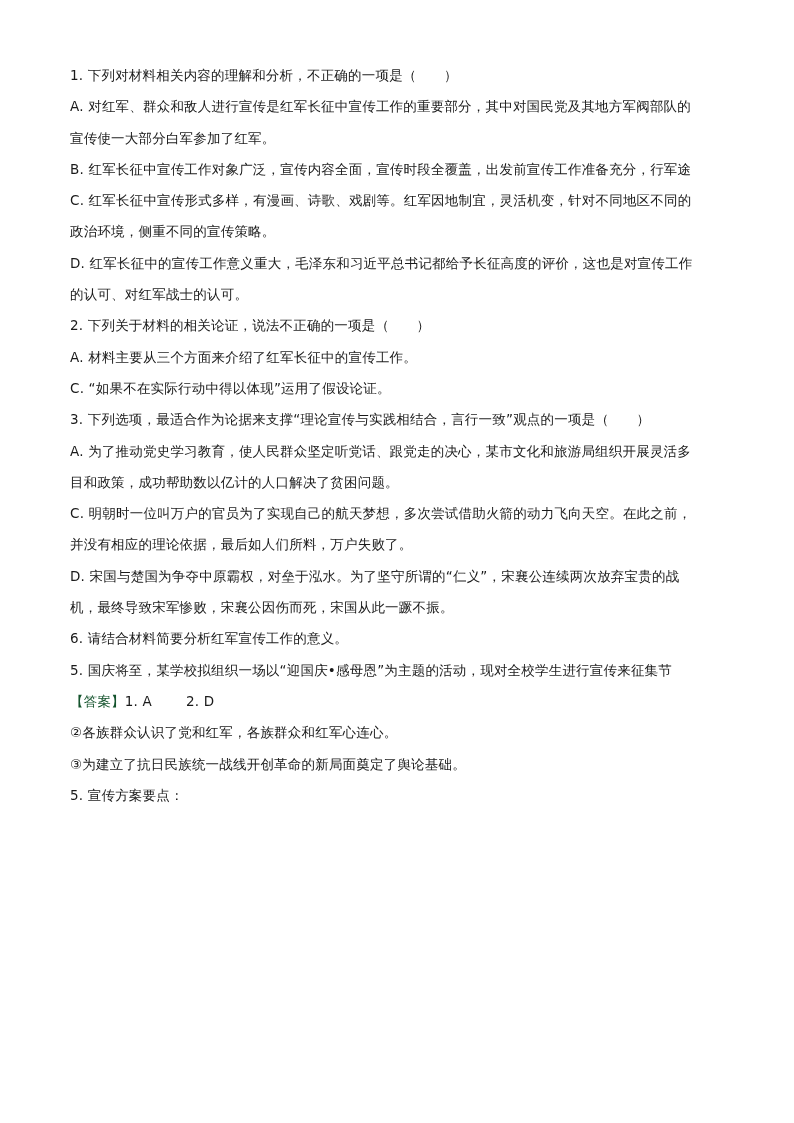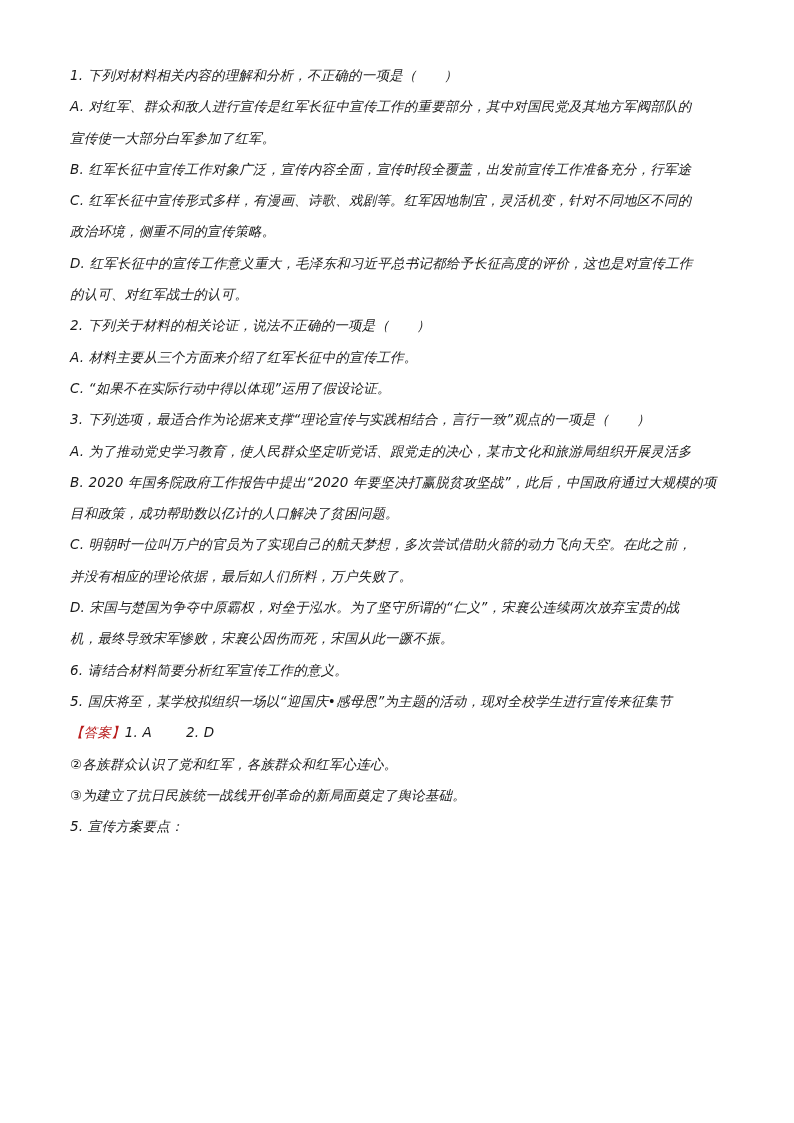--- a/index.html
+++ b/index.html
@@ -1,20 +1,20 @@
 <!DOCTYPE html>
 <html><head>
   <meta charset="utf-8">
   <style>
     html, body { margin: 0; padding: 0; background: #ffffff; }
     body { width: 794px; height: 1123px; position: relative; overflow: hidden;
       font-family: "DejaVu Sans", "Liberation Sans", sans-serif; color: #1a1a1a; }
-    .page { position: absolute; left: 70px; top: 64px; width: 660px; font-style: italic; }
+    .page { position: absolute; left: 70px; top: 64px; width: 660px; }
     .line { height: 31.3px; line-height: 22px; font-size: 13.5px; white-space: nowrap; letter-spacing: 0.2px; }
-    .ans-tag { color: #b91c1c; margin-top: 36px; }
+    .ans-tag { color: #14532d; margin-top: 36px; }
     .gap { display: inline-block; width: 34px; }
   </style>
 </head>
 <body>
 
 <div class="page">
   <div class="line">1. 下列对材料相关内容的理解和分析，不正确的一项是（　　）</div>
   <div class="line">A. 对红军、群众和敌人进行宣传是红军长征中宣传工作的重要部分，其中对国民党及其地方军阀部队的</div>
   <div class="line">宣传使一大部分白军参加了红军。</div>
   <div class="line">B. 红军长征中宣传工作对象广泛，宣传内容全面，宣传时段全覆盖，出发前宣传工作准备充分，行军途</div>
@@ -22,21 +22,20 @@
   <div class="line">政治环境，侧重不同的宣传策略。</div>
   <div class="line">D. 红军长征中的宣传工作意义重大，毛泽东和习近平总书记都给予长征高度的评价，这也是对宣传工作</div>
   <div class="line">的认可、对红军战士的认可。</div>
 
   <div class="line">2. 下列关于材料的相关论证，说法不正确的一项是（　　）</div>
   <div class="line">A. 材料主要从三个方面来介绍了红军长征中的宣传工作。</div>
   <div class="line">C. “如果不在实际行动中得以体现”运用了假设论证。</div>
 
   <div class="line">3. 下列选项，最适合作为论据来支撑“理论宣传与实践相结合，言行一致”观点的一项是（　　）</div>
   <div class="line">A. 为了推动党史学习教育，使人民群众坚定听党话、跟党走的决心，某市文化和旅游局组织开展灵活多</div>
-  <div class="line">B. 2020 年国务院政府工作报告中提出“2020 年要坚决打赢脱贫攻坚战”，此后，中国政府通过大规模的项</div>
   <div class="line">目和政策，成功帮助数以亿计的人口解决了贫困问题。</div>
   <div class="line">C. 明朝时一位叫万户的官员为了实现自己的航天梦想，多次尝试借助火箭的动力飞向天空。在此之前，</div>
   <div class="line">并没有相应的理论依据，最后如人们所料，万户失败了。</div>
   <div class="line">D. 宋国与楚国为争夺中原霸权，对垒于泓水。为了坚守所谓的“仁义”，宋襄公连续两次放弃宝贵的战</div>
   <div class="line">机，最终导致宋军惨败，宋襄公因伤而死，宋国从此一蹶不振。</div>
 
   <div class="line">6. 请结合材料简要分析红军宣传工作的意义。</div>
   <div class="line">5. 国庆将至，某学校拟组织一场以“迎国庆•感母恩”为主题的活动，现对全校学生进行宣传来征集节</div>
 
   <div class="line">

